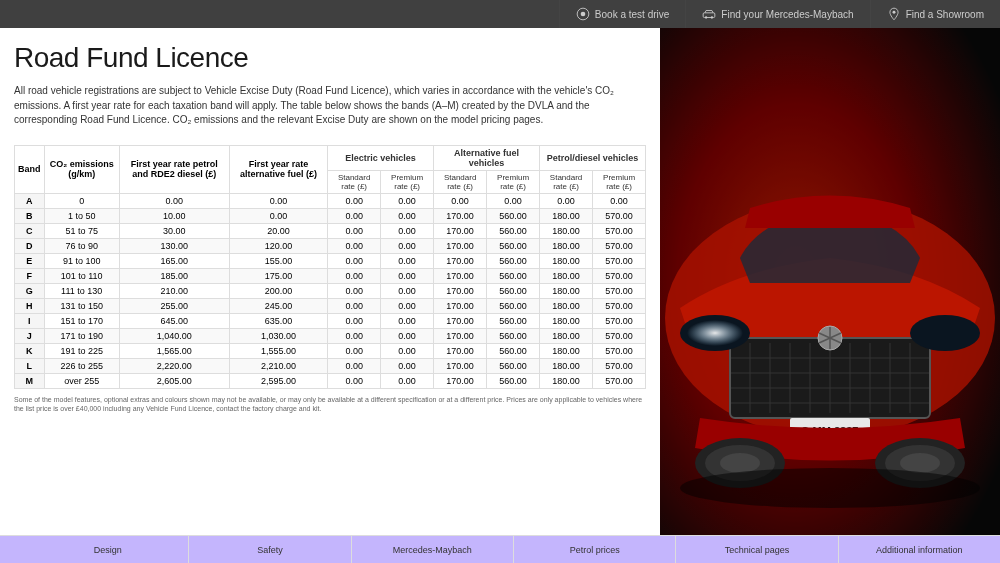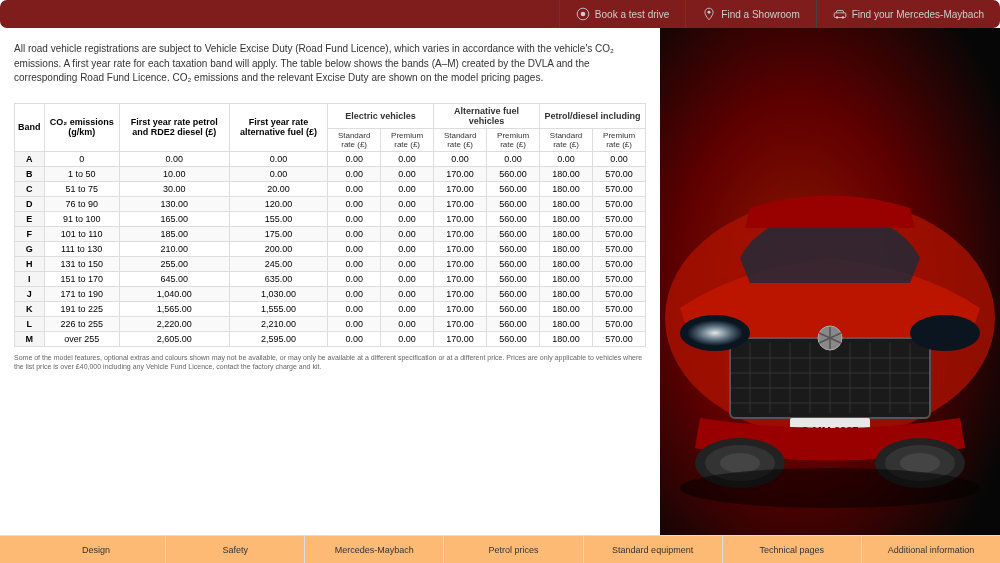--- a/index.html
+++ b/index.html
@@ -1,25 +1,24 @@
 <!DOCTYPE html>
 <html><head>
   <meta charset="utf-8">
   <style>
     * { margin: 0; padding: 0; box-sizing: border-box; }
     body { font-family: Arial, sans-serif; background: #fff; width: 1000px; height: 563px; overflow: hidden; font-size: 11px; }
 
     
     .top-nav {
-      background: #7f1d1d;
+      background: #404040;
       height: 28px;
       display: flex;
       align-items: center;
       justify-content: flex-end;
-      border-radius: 7px;
     }
     .nav-item {
       color: #ccc;
       font-size: 10px;
       padding: 0 16px;
       display: flex;
       align-items: center;
       gap: 5px;
       border-left: 1px solid #444;
       height: 100%;
@@ -123,21 +122,21 @@
     .car-svg {
       width: 100%;
       height: 100%;
       position: absolute;
       top: 0;
       left: 0;
     }
 
     
     .bottom-nav {
-      background: #fdba74;
+      background: #c4b5fd;
       height: 28px;
       display: flex;
       align-items: center;
       border-top: 1px solid #ddd;
       padding-left: 27px;
     }
 
     .bottom-nav-item {
       flex: 1;
       text-align: center;
@@ -162,54 +161,55 @@
 </head>
 <body>
 
 <div class="top-nav">
   <div class="nav-item">
     <svg class="nav-icon" viewBox="0 0 24 24">
         <circle cx="12" cy="12" r="10" stroke="#ccc" stroke-width="1.5" fill="none"></circle>
         <circle cx="12" cy="12" r="4" fill="#ccc"></circle>
       </svg>
     <span>Book a test drive</span>
-  </div>
-  <div class="nav-item">
-    <svg class="nav-icon" viewBox="0 0 24 24">
-        <path d="M12 2C8.13 2 5 5.13 5 9c0 5.25 7 13 7 13s7-7.75 7-13c0-3.87-3.13-7-7-7z" fill="none" stroke="#ccc" stroke-width="1.5"></path>
-        <circle cx="12" cy="9" r="2.5" fill="#ccc"></circle>
-      </svg>
-    <span>Find a Showroom</span>
   </div>
   <div class="nav-item">
     <svg class="nav-icon" viewBox="0 0 24 24">
         <rect x="2" y="10" width="20" height="8" rx="2" fill="none" stroke="#ccc" stroke-width="1.5"></rect>
         <path d="M5 10 L7 6 L17 6 L19 10" stroke="#ccc" stroke-width="1.5" fill="none"></path>
         <circle cx="7" cy="18" r="2" fill="#ccc"></circle>
         <circle cx="17" cy="18" r="2" fill="#ccc"></circle>
       </svg>
     <span>Find your Mercedes-Maybach</span>
   </div>
+  <div class="nav-item">
+    <svg class="nav-icon" viewBox="0 0 24 24">
+        <path d="M12 2C8.13 2 5 5.13 5 9c0 5.25 7 13 7 13s7-7.75 7-13c0-3.87-3.13-7-7-7z" fill="none" stroke="#ccc" stroke-width="1.5"></path>
+        <circle cx="12" cy="9" r="2.5" fill="#ccc"></circle>
+      </svg>
+    <span>Find a Showroom</span>
+  </div>
 </div>
 
 <div class="main-content">
 
   <div class="left-panel">
+    <h1 class="page-title">Road Fund Licence</h1>
     <p class="description">All road vehicle registrations are subject to Vehicle Excise Duty (Road Fund Licence), which varies in accordance with the vehicle's CO₂ emissions. A first year rate for each taxation band will apply. The table below shows the bands (A–M) created by the DVLA and the corresponding Road Fund Licence. CO₂ emissions and the relevant Excise Duty are shown on the model pricing pages.</p>
 
     <table class="tax-table">
       <thead>
         <tr>
           <th rowspan="2">Band</th>
           <th rowspan="2">CO₂ emissions (g/km)</th>
           <th rowspan="2">First year rate petrol and RDE2 diesel (£)</th>
           <th rowspan="2">First year rate alternative fuel (£)</th>
           <th colspan="2" class="header-group-electric">Electric vehicles</th>
           <th colspan="2" class="header-group-alt">Alternative fuel vehicles</th>
-          <th colspan="2" class="header-group-petrol">Petrol/diesel including</th>
+          <th colspan="2" class="header-group-petrol">Petrol/diesel vehicles</th>
         </tr>
         <tr class="sub-header-row">
           <th>Standard rate (£)</th>
           <th>Premium rate (£)</th>
           <th>Standard rate (£)</th>
           <th>Premium rate (£)</th>
           <th>Standard rate (£)</th>
           <th>Premium rate (£)</th>
         </tr>
       </thead>
@@ -448,16 +448,15 @@
       </svg>
     </div>
   </div>
 </div>
 
 <div class="bottom-nav">
     <div class="bottom-nav-item">Design</div>
     <div class="bottom-nav-item">Safety</div>
     <div class="bottom-nav-item">Mercedes-Maybach</div>
     <div class="bottom-nav-item">Petrol prices</div>
-    <div class="bottom-nav-item">Standard equipment</div>
     <div class="bottom-nav-item">Technical pages</div>
     <div class="bottom-nav-item">Additional information</div>
   </div>
 
 </body></html>

